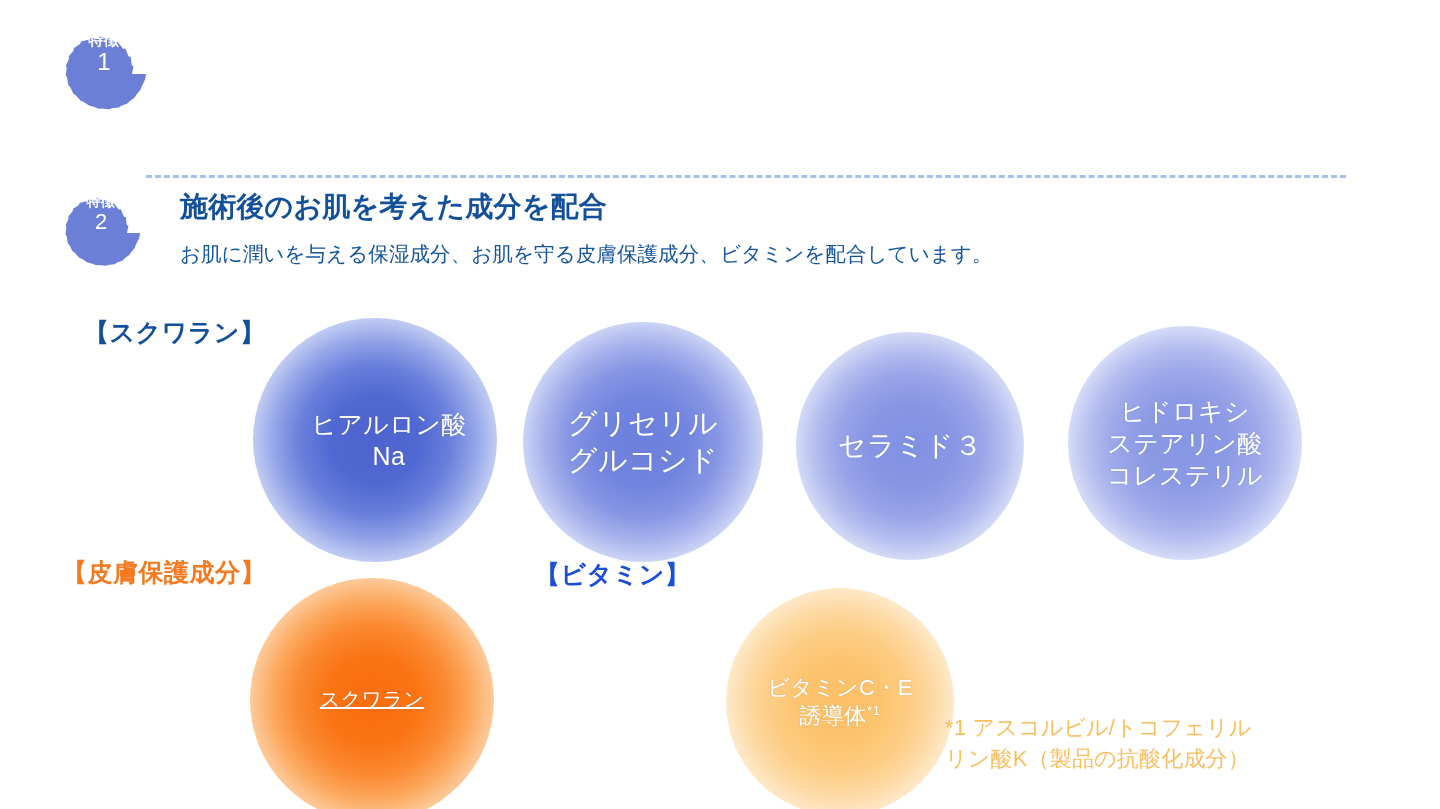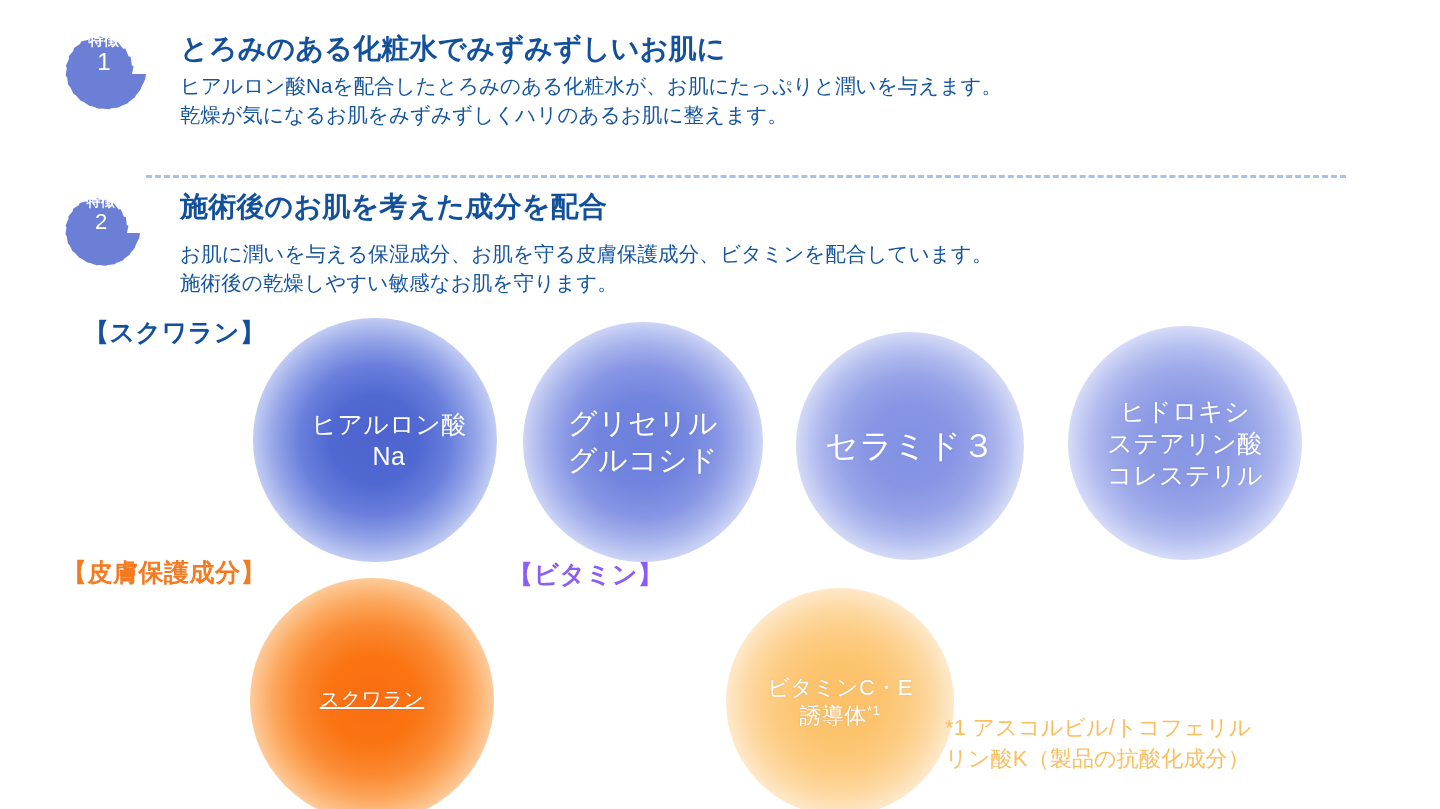--- a/index.html
+++ b/index.html
@@ -114,21 +114,21 @@
   
   .group-label {
     position: absolute;
     font-size: 25px;
     font-weight: 700;
     letter-spacing: 0.5px;
     white-space: nowrap;
   }
   #label-moisture { left: 84px; top: 316px; color: #13509C; }
   #label-barrier  { left: 62px; top: 556px; color: #F4791F; }
-  #label-vitamin  { left: 508px; top: 558px; color: #8b5cf6; }
+  #label-vitamin  { left: 535px; top: 558px; color: #1d4ed8; }
 
   
   .bubble {
     position: absolute;
     display: flex;
     align-items: center;
     justify-content: center;
     text-align: center;
     color: #ffffff;
     border-radius: 50%;
@@ -159,21 +159,21 @@
       #CAD2F5 70%, #E3E8FA 80%, #F4F6FE 89%, rgba(255,255,255,0) 97%);
   }
   #bubble-glyceryl .bubble-text { font-size: 29px; }
 
   #bubble-ceramide {
     left: 796px; top: 332px; width: 228px; height: 228px;
     background: radial-gradient(circle at 50% 50%,
       #8191E2 0%, #8795E4 26%, #98A4E8 44%, #B2BCEF 58%,
       #D2D9F6 70%, #E8EBFB 80%, #F6F7FE 89%, rgba(255,255,255,0) 97%);
   }
-  #bubble-ceramide .bubble-text { font-size: 33px; }
+  #bubble-ceramide .bubble-text { font-size: 28px; }
 
   #bubble-cholesteryl {
     left: 1068px; top: 326px; width: 234px; height: 234px;
     background: radial-gradient(circle at 50% 50%,
       #8796E4 0%, #8C9AE5 26%, #9CA8E9 44%, #B5BEF0 58%,
       #D4DAF7 70%, #E9ECFB 80%, #F6F8FE 89%, rgba(255,255,255,0) 97%);
   }
   #bubble-cholesteryl .bubble-text { font-size: 25px; }
 
   
@@ -216,39 +216,33 @@
 </style>
 </head>
 <body>
 
 <div class="feature" id="feature-1">
   <div class="badge">
     <div class="badge-shape"></div>
     <div class="badge-label">特徴</div>
     <div class="badge-num">1</div>
   </div>
-  <div class="feature-text">
-    <h2 class="feature-title">とろみのある化粧水でみずみずしいお肌に</h2>
-    <div class="feature-body">ヒアルロン酸Naを配合したとろみのある化粧水が、お肌にたっぷりと潤いを与えます。</div>
-    <div class="feature-body">乾燥が気になるお肌をみずみずしくハリのあるお肌に整えます。</div>
-  </div>
 </div>
 
 <div id="divider"></div>
 
 <div class="feature" id="feature-2">
   <div class="badge">
     <div class="badge-shape"></div>
     <div class="badge-label">特徴</div>
     <div class="badge-num">2</div>
   </div>
   <div class="feature-text">
     <h2 class="feature-title">施術後のお肌を考えた成分を配合</h2>
     <div class="feature-body">お肌に潤いを与える保湿成分、お肌を守る皮膚保護成分、ビタミンを配合しています。</div>
-    <div class="feature-body">施術後の乾燥しやすい敏感なお肌を守ります。</div>
   </div>
 </div>
 
 <div class="group-label" id="label-moisture">【スクワラン】</div>
 <div class="group-label" id="label-barrier">【皮膚保護成分】</div>
 <div class="group-label" id="label-vitamin">【ビタミン】</div>
 
 <div class="bubble" id="bubble-hyaluronic">
   <span class="bubble-text">ヒアルロン酸
 Na</span>

